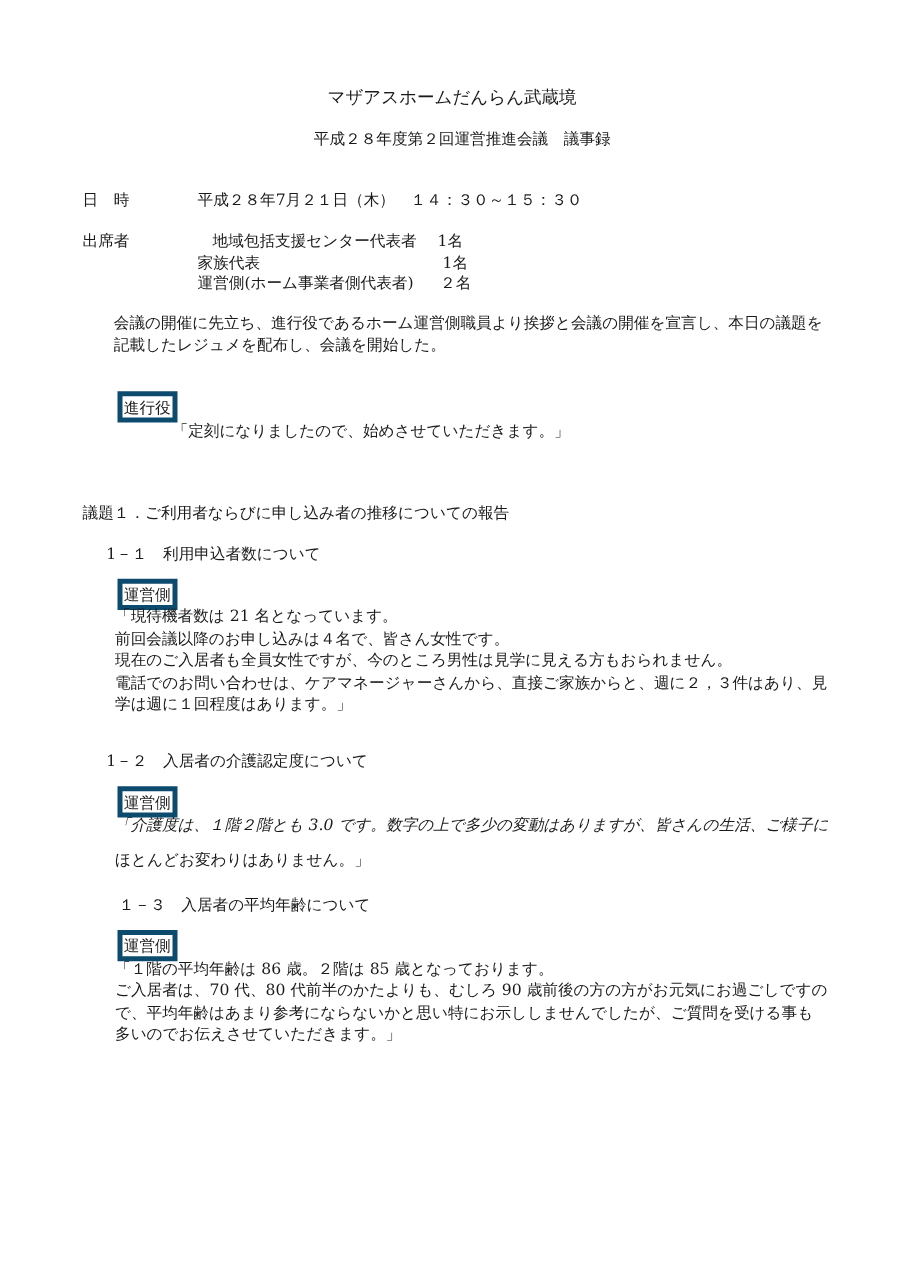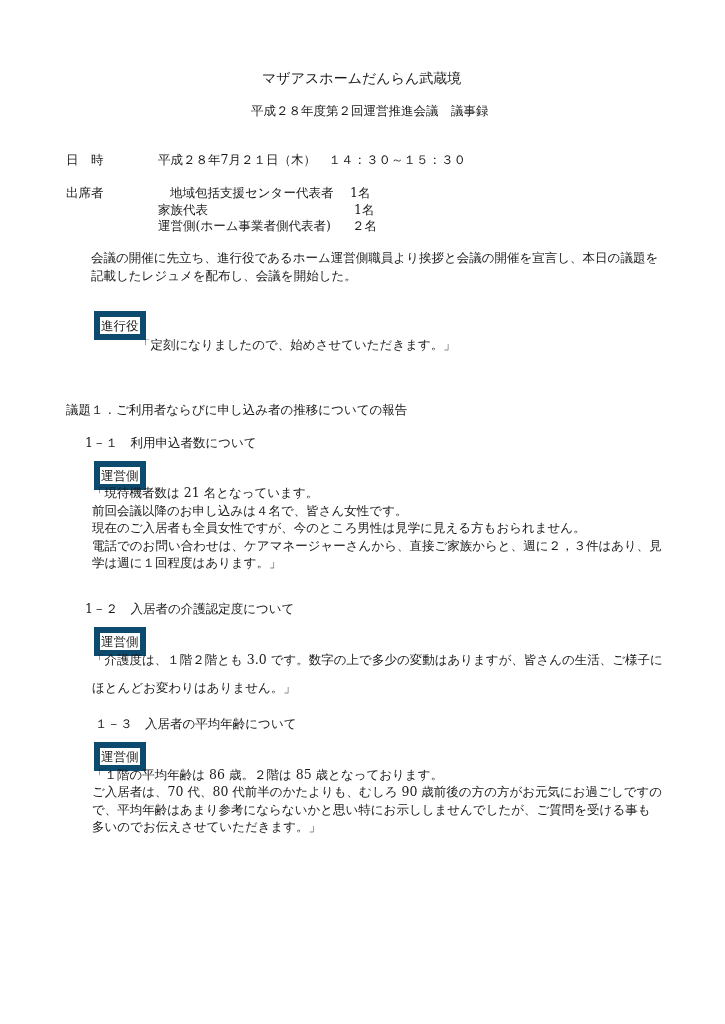--- a/index.html
+++ b/index.html
@@ -4,21 +4,21 @@
   <style>
     html, body { margin: 0; padding: 0; background: #ffffff; }
     body {
       width: 725px; height: 1024px; position: relative; overflow: hidden;
       font-family: "DejaVu Serif", "Liberation Serif", serif;
       color: #1a1a1a; font-size: 12.5px;
     }
     .abs { position: absolute; white-space: nowrap; line-height: 1; }
     .title { font-family: "DejaVu Sans", "Liberation Sans", sans-serif; font-size: 14px; }
     .sub { font-size: 12.5px; }
-    .boxed { border: 6px solid #0c4a6e; padding: 1px 1px; }
+    .boxed { border: 4px solid #0c4a6e; padding: 1px 1px; }
     .line { position: absolute; white-space: nowrap; line-height: 1; font-size: 12.5px; }
   </style>
 </head>
 <body>
 
 <div>
 
   <div class="abs title" style="left:262px; top:71px;">マザアスホームだんらん武蔵境</div>
   <div class="abs sub" style="left:251px; top:105px;">平成２８年度第２回運営推進会議　議事録</div>
 
@@ -44,21 +44,21 @@
   <div class="abs" style="left:85px; top:437px;">1－１　利用申込者数について</div>
   <div class="abs" style="left:94px; top:470px;"><span class="boxed">運営側</span></div>
   <div class="line" style="left:92px; top:487px;">「現待機者数は 21 名となっています。</div>
   <div class="line" style="left:92px; top:505px;">  前回会議以降のお申し込みは４名で、皆さん女性です。</div>
   <div class="line" style="left:92px; top:522px;">  現在のご入居者も全員女性ですが、今のところ男性は見学に見える方もおられません。</div>
   <div class="line" style="left:92px; top:540px;"> 電話でのお問い合わせは、ケアマネージャーさんから、直接ご家族からと、週に２，３件はあり、見</div>
   <div class="line" style="left:92px; top:557px;"> 学は週に１回程度はあります。」</div>
 
   <div class="abs" style="left:85px; top:603px;">1－２　入居者の介護認定度について</div>
   <div class="abs" style="left:94px; top:636px;"><span class="boxed">運営側</span></div>
-  <div class="line" style="left:92px; top:654px;">「介護度は、１階２階とも 3.0 です。数字の上で多少の変動はありますが、皆さんの生活、ご様子に</div>
+  <div class="line" style="left:92px; top:654px;font-style:italic;">「介護度は、１階２階とも 3.0 です。数字の上で多少の変動はありますが、皆さんの生活、ご様子に</div>
   <div class="line" style="left:92px; top:671px;margin-top:11px;">   ほとんどお変わりはありません。」</div>
 
   <div class="abs" style="left:95px; top:718px;">１－３　入居者の平均年齢について</div>
   <div class="abs" style="left:94px; top:751px;"><span class="boxed">運営側</span></div>
   <div class="line" style="left:92px; top:769px;">「１階の平均年齢は 86 歳。２階は 85 歳となっております。</div>
   <div class="line" style="left:92px; top:786px;">   ご入居者は、70 代、80 代前半のかたよりも、むしろ 90 歳前後の方の方がお元気にお過ごしですの</div>
   <div class="line" style="left:92px; top:804px;text-align:center;">   で、平均年齢はあまり参考にならないかと思い特にお示ししませんでしたが、ご質問を受ける事も</div>
   <div class="line" style="left:92px; top:821px;">   多いのでお伝えさせていただきます。」</div>
 
 </div>

